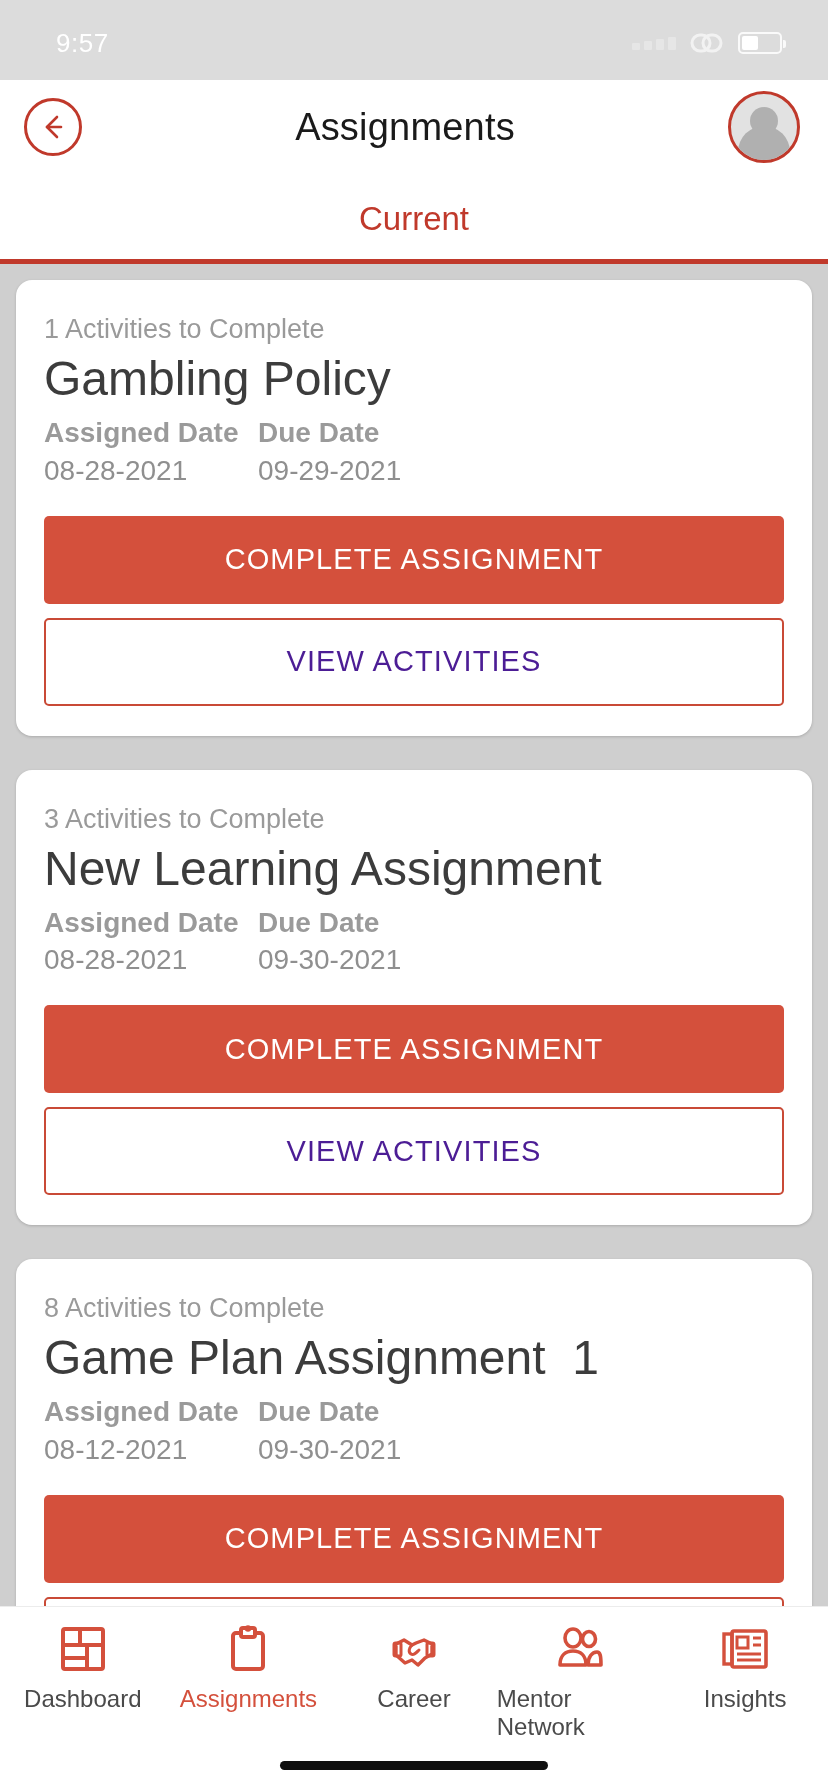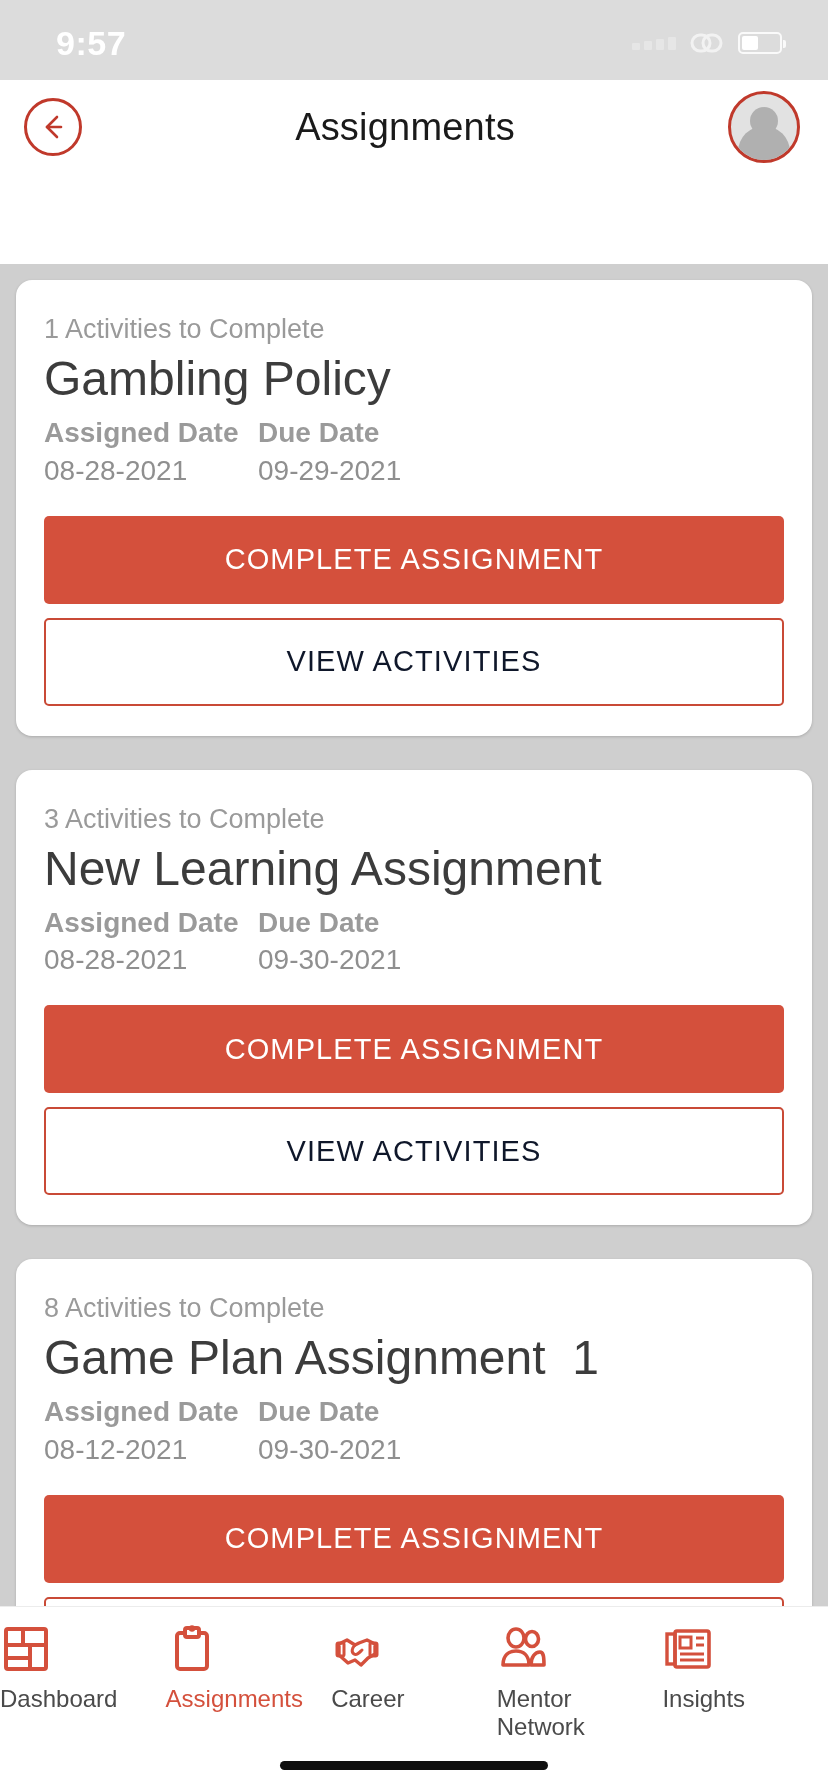--- a/index.html
+++ b/index.html
@@ -16,22 +16,22 @@
     height:80px;
     background:#dcdcdc;
     display:flex;
     align-items:center;
     justify-content:space-between;
     padding:0 46px 0 56px;
     position:relative;
   }
   .sb-time{
     color:#ffffff;
-    font-size:34px;
-    font-weight:700;
+    font-size:26px;
+    font-weight:400;
     letter-spacing:0.5px;
     margin-top:6px;
   }
   .sb-right{
     display:flex;
     align-items:center;
     gap:14px;
     margin-top:6px;
   }
   .sb-dots{ display:flex; align-items:flex-end; gap:4px; }
@@ -193,41 +193,42 @@
     margin-top:26px;
     cursor:pointer;
   }
   .btn-filled{
     background:#d4503c;
     color:#ffffff;
   }
   .btn-outline{
     background:#ffffff;
     border:2px solid #c94a36;
-    color:#0f172a;
+    color:#4c1d95;
     margin-top:14px;
   }
 
   
   .bottomnav{
     position:absolute;
     left:0;right:0;bottom:0;
     height:186px;
     background:#ffffff;
     display:flex;
     flex-direction:column;
     justify-content:flex-start;
     padding-top:16px;
     border-top:1px solid #ececec;
   }
   .navrow{ display:flex; }
   .navitem{
     flex:1;
     display:flex;
     flex-direction:column;
+    align-items:center;
     gap:10px;
     cursor:pointer;
   }
   .navicon{
     width:52px;height:52px;
     display:flex;align-items:center;justify-content:center;
   }
   .navicon svg{ width:48px;height:48px; display:block; }
   .navlabel{
     font-size:24px;
@@ -277,20 +278,23 @@
     </span>
   </div>
   <div class="page-title">Assignments</div>
   <div class="avatar">
     <span class="av-head"></span>
     <span class="av-body"></span>
   </div>
 </div>
 
 <div class="tabs">
+  <div class="tab active">
+    <span>Current</span>
+  </div>
 </div>
 
 <div class="scroll-area">
 
   <div class="card">
     <div class="card-count">1 Activities to Complete</div>
     <div class="card-title">Gambling Policy</div>
     <div class="date-row">
       <div class="date-col">
         <div class="date-label">Assigned Date</div>

